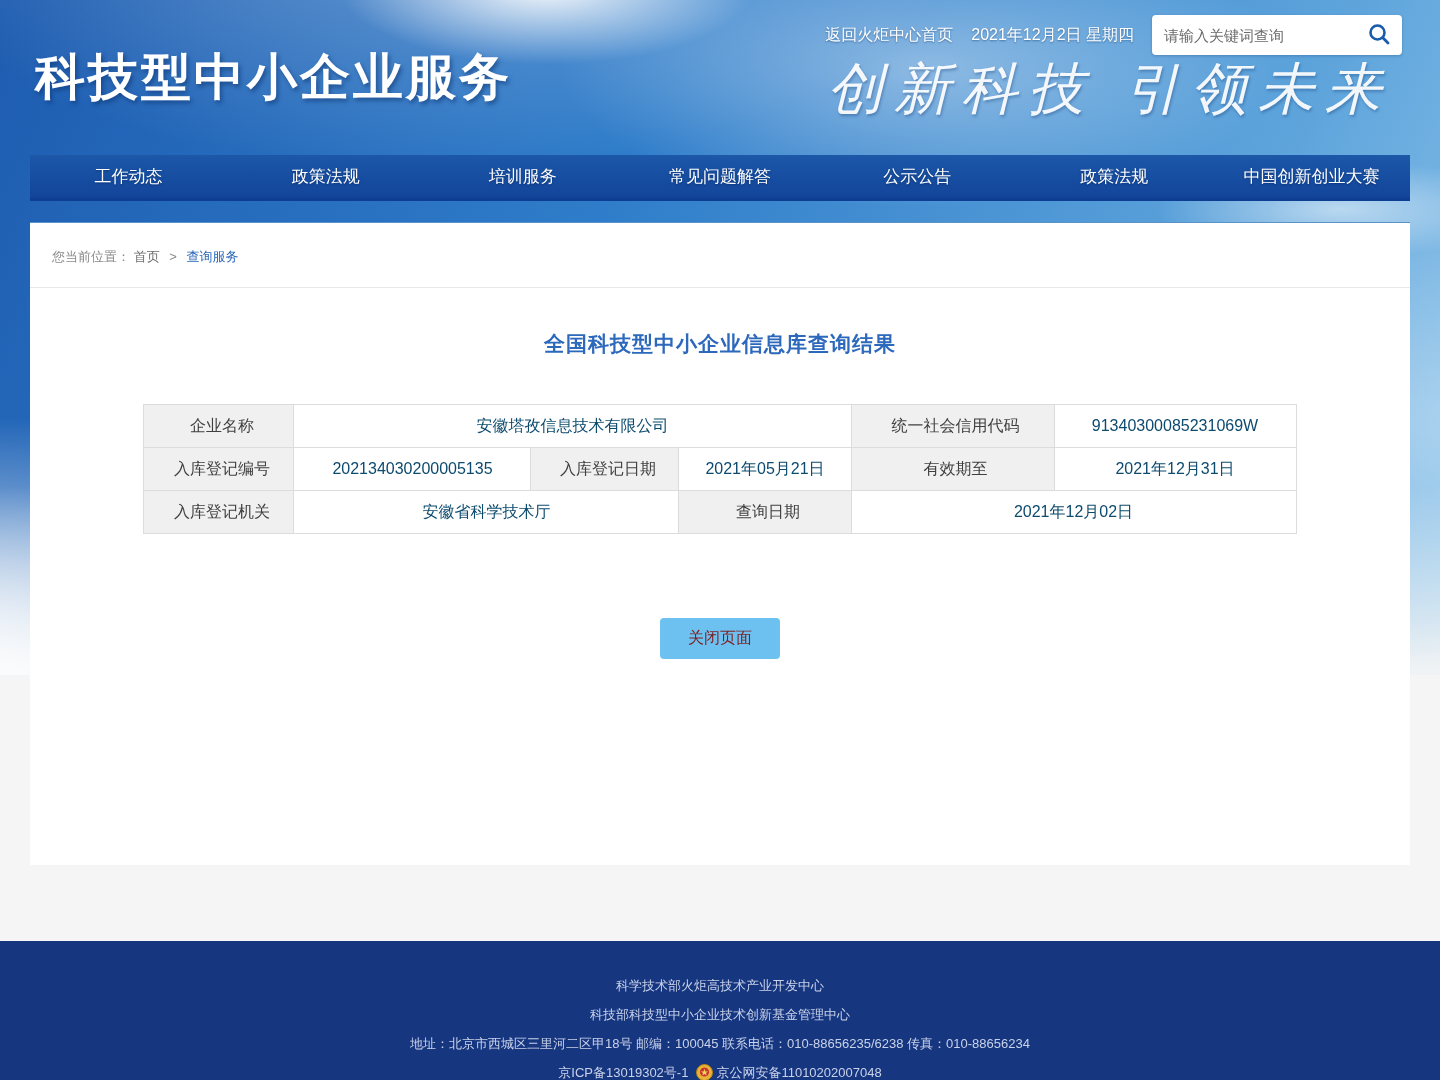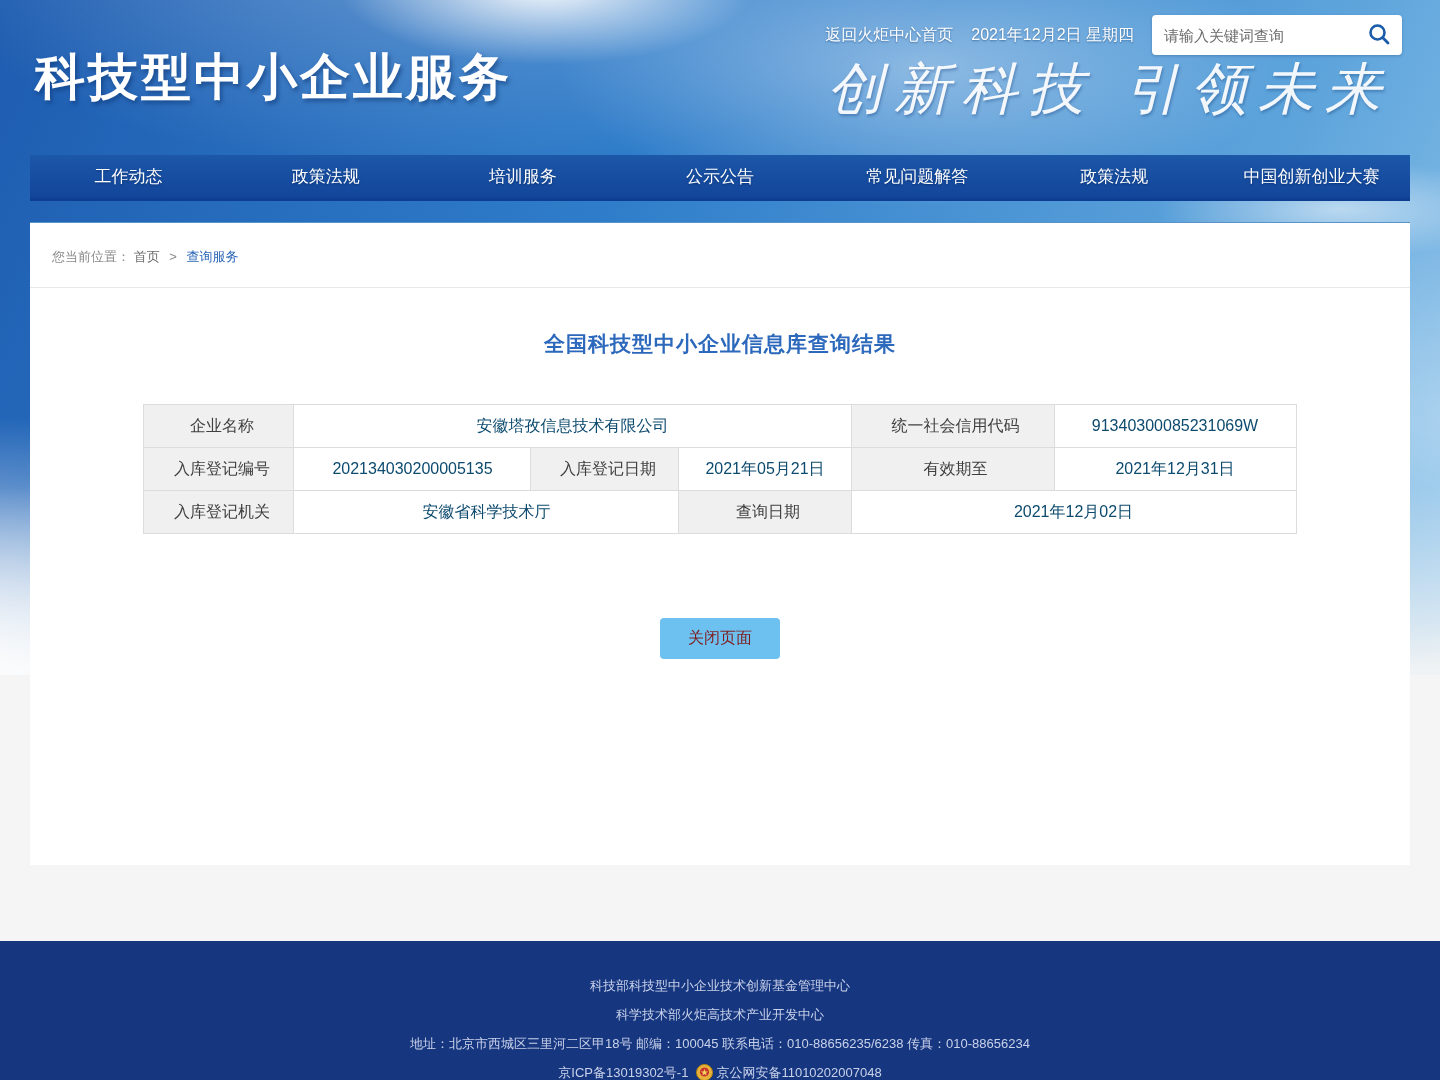--- a/index.html
+++ b/index.html
@@ -142,22 +142,22 @@
   </div>
 </div>
 
 <div class="logo">科技型中小企业服务</div>
 <div class="slogan">创新科技 引领未来</div>
 
 <nav class="nav">
   <a href="#">工作动态</a>
   <a href="#">政策法规</a>
   <a href="#">培训服务</a>
+  <a href="#">常见问题解答</a>
   <a href="#">公示公告</a>
-  <a href="#">常见问题解答</a>
   <a href="#">政策法规</a>
   <a href="#">中国创新创业大赛</a>
 </nav>
 
 <main class="panel">
 
   <div class="breadcrumb">
     <span>您当前位置：</span>
     <a href="#" class="bc-home">首页</a>
     <span class="bc-sep">&gt;</span>
@@ -199,22 +199,22 @@
   </tbody>
     </table>
 
   <div class="btn-row">
     <button class="close-btn">关闭页面</button>
   </div>
 
 </main>
 
 <footer class="footer">
+  <div>科学技术部火炬高技术产业开发中心</div>
   <div>科技部科技型中小企业技术创新基金管理中心</div>
-  <div>科学技术部火炬高技术产业开发中心</div>
   <div>地址：北京市西城区三里河二区甲18号 邮编：100045 联系电话：010-88656235/6238 传真：010-88656234</div>
   <div>
     <a href="#">京ICP备13019302号-1</a><span class="badge"><svg width="17" height="17" viewBox="0 0 17 17">
         <circle cx="8.5" cy="8.5" r="8" fill="#e8b33c" stroke="#b8860b" stroke-width="1"></circle>
         <circle cx="8.5" cy="8" r="4.6" fill="#c8372d"></circle>
         <path d="M8.5 4.8 L9.4 7.4 L12.1 7.4 L9.9 9 L10.8 11.6 L8.5 10 L6.2 11.6 L7.1 9 L4.9 7.4 L7.6 7.4 Z" fill="#f4d35e"></path>
       </svg></span><a href="#">京公网安备11010202007048</a>
   </div>
 </footer>
 

